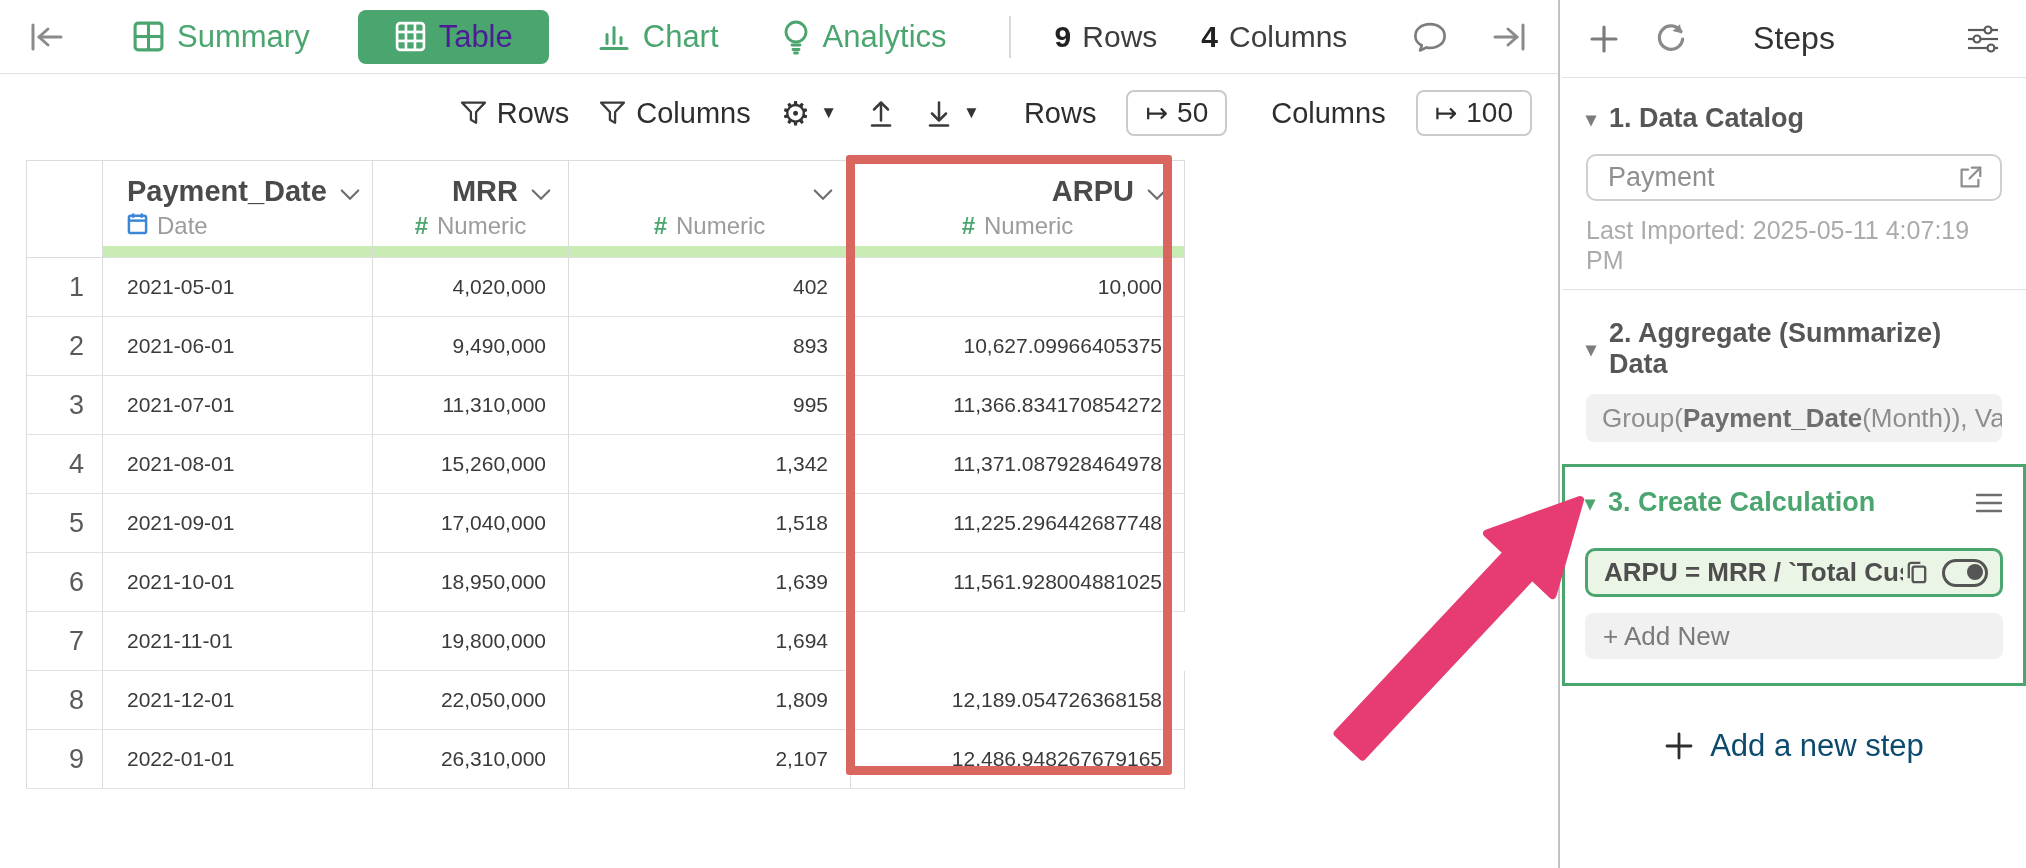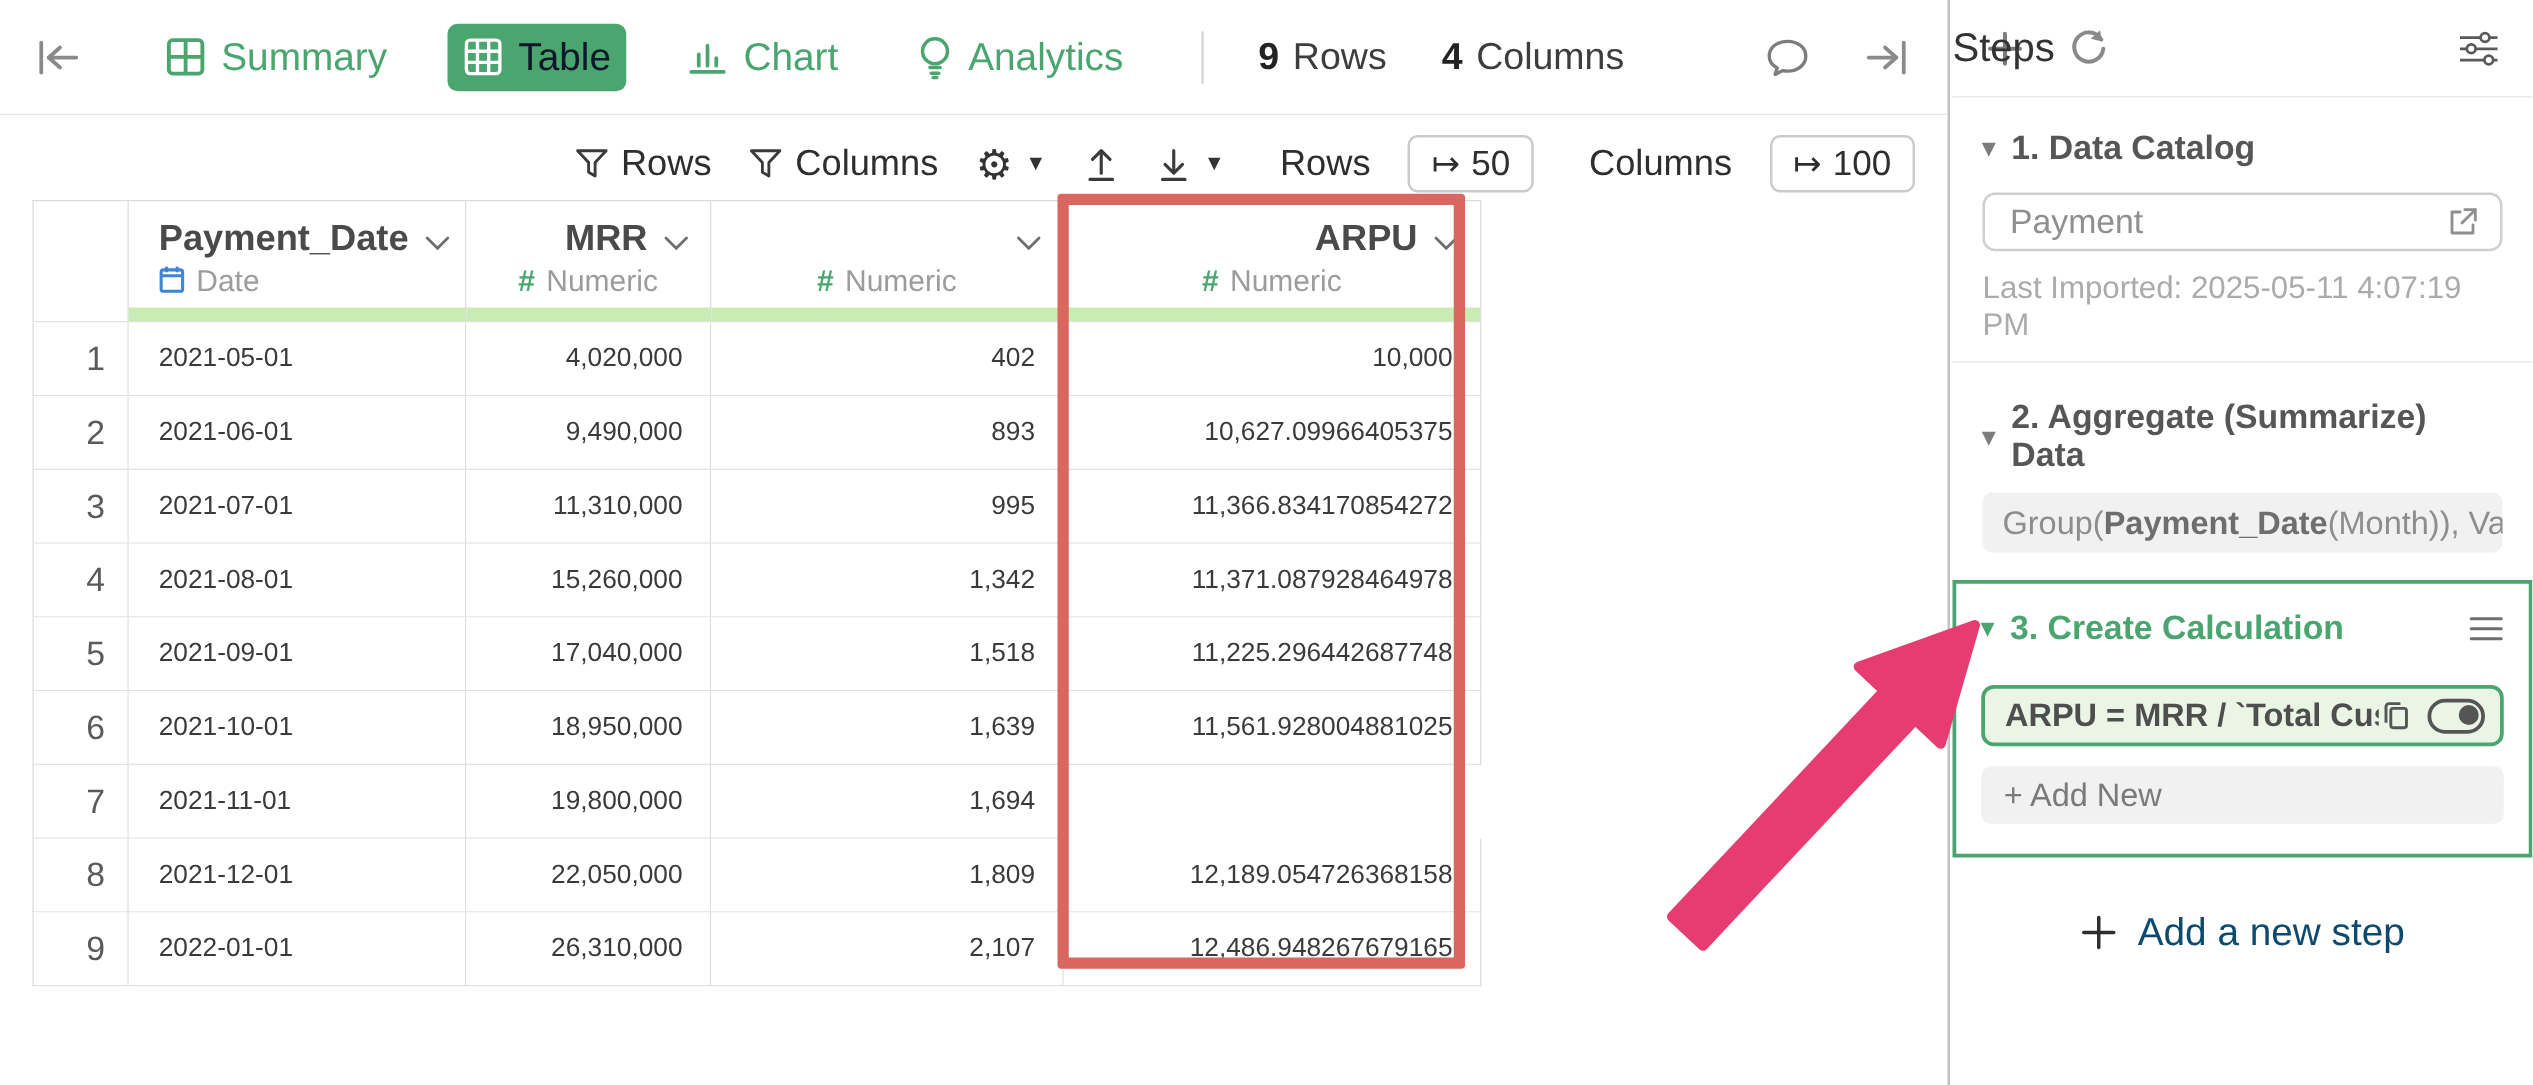--- a/index.html
+++ b/index.html
@@ -8,25 +8,25 @@
     width:2026px; height:868px; position:relative; overflow:hidden;
     font-family:"Liberation Sans", sans-serif; color:#333;
   }
   svg { display:block; }
 
   
   .main { position:absolute; left:0; top:0; width:1560px; height:868px; border-right:2px solid #c2c2c2; background:#fff; }
   .sidebar { position:absolute; left:1562px; top:0; width:464px; height:868px; background:#fff; }
 
   
-  .toolbar-top { height:92px; border-bottom:1px solid #e3e3e3; display:flex; align-items:center; padding:0 30px 0 28px; }
+  .toolbar-top { height:74px; border-bottom:1px solid #e3e3e3; display:flex; align-items:center; padding:0 30px 0 28px; }
   .collapse-btn { cursor:pointer; }
   .tabs { display:flex; align-items:center; gap:34px; margin-left:52px; }
   .tab { display:flex; align-items:center; gap:12px; color:var(--accent-green); font-size:31px; padding:9px 14px; border-radius:8px; cursor:pointer; }
-  .tab.active { background:var(--accent-green); color:#0f172a; padding:9px 12px; }
+  .tab.active { background:var(--accent-green); color:#4c1d95; padding:9px 36px; }
   .tb-divider { width:2px; height:42px; background:#d8d8d8; margin:0 44px 0 48px; }
   .counts { display:flex; align-items:center; gap:44px; font-size:30px; color:#3d3d3d; }
   .count-pair { display:flex; gap:11px; }
   .count-pair b { color:#222; }
   .top-right { margin-left:auto; display:flex; align-items:center; gap:42px; }
 
   
   .toolbar-2 { height:78px; display:flex; align-items:center; justify-content:flex-end; gap:30px; padding-right:26px; }
   .tb-item { display:flex; align-items:center; gap:10px; font-size:29px; color:#2e2e2e; cursor:pointer; }
   .gear-glyph { font-size:33px; color:#333; line-height:1; }
@@ -51,21 +51,21 @@
   .hash { color:var(--accent-green); font-weight:bold; margin-right:9px; }
   .th-strip { margin-top:auto; height:11px; background:var(--strip-green); }
   .td { border-right:1px solid #dcdcdc; border-bottom:1px solid #e2e2e2; height:59px; display:flex; align-items:center; font-size:21px; color:#3a3a3a; background:#fff; }
   .td.c0 { border-left:1px solid #dcdcdc; justify-content:flex-end; padding-right:18px; color:#5a5a5a; font-size:27px; }
   .td.c1 { padding-left:24px; }
   .td.c2, .td.c3, .td.c4 { justify-content:flex-end; padding-right:22px; }
   .arpu-highlight { position:absolute; left:846px; top:155px; width:326px; height:620px; border:9px solid var(--highlight-red); border-radius:3px; pointer-events:none; z-index:6; }
 
   
   .side-header { height:78px; border-bottom:1px solid #e3e3e3; position:relative; display:flex; align-items:center; padding:0 26px; gap:34px; }
-  .side-title { position:absolute; left:0; right:0; font-size:32px; color:#333; }
+  .side-title { position:absolute; left:0; right:0; text-align:center; font-size:32px; color:#333; }
   .side-header .right-icon { margin-left:auto; }
   .side-section { padding:0 24px; }
   .step-head { display:flex; align-items:center; gap:13px; font-size:27px; font-weight:bold; color:#565656; cursor:pointer; }
   .step-head .tri { font-size:20px; color:#7c7c7c; }
   .src-box { margin-top:20px; height:47px; border:2px solid #cfcfcf; border-radius:10px; display:flex; align-items:center; padding:0 16px 0 20px; color:#8f8f8f; font-size:27px; cursor:pointer; }
   .src-box .grow { flex:1; }
   .last-imported { margin-top:14px; font-size:25px; color:#ababab; line-height:30px; }
   .side-divider { border-top:1px solid #e3e3e3; margin-top:14px; }
   .gray-pill { margin-top:14px; height:48px; background:#f1f1f1; border-radius:8px; display:flex; align-items:center; padding:0 16px; font-size:26px; color:#8d8d8d; white-space:nowrap; overflow:hidden; cursor:pointer; }
   .gray-pill b { color:#6e6e6e; }

